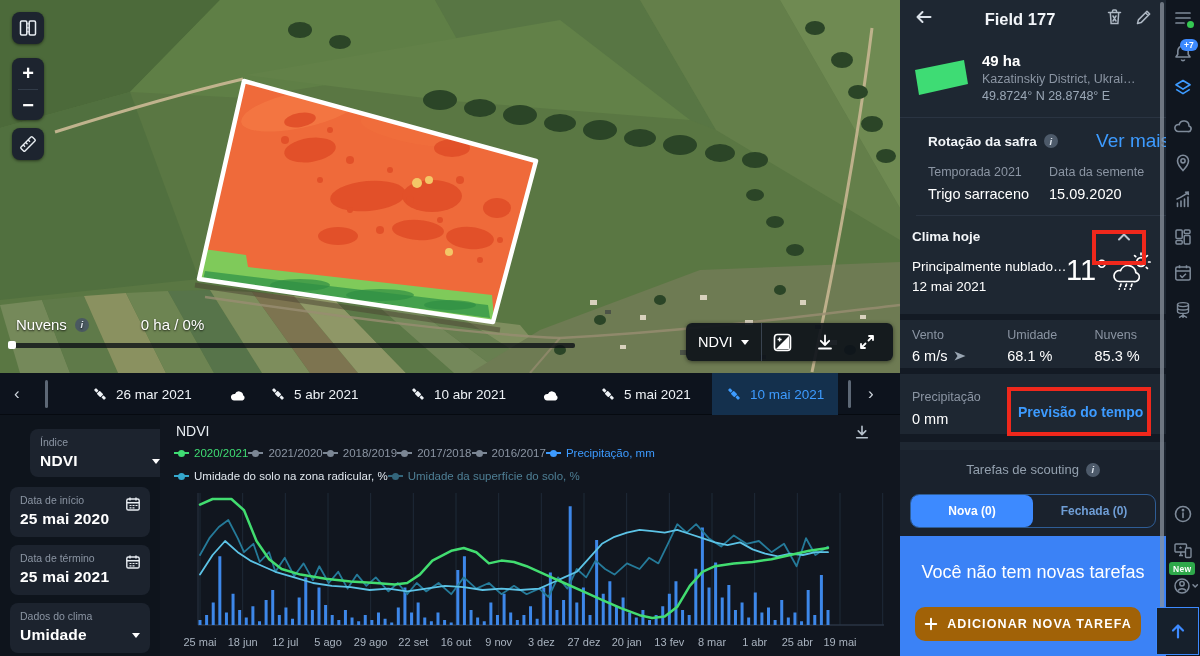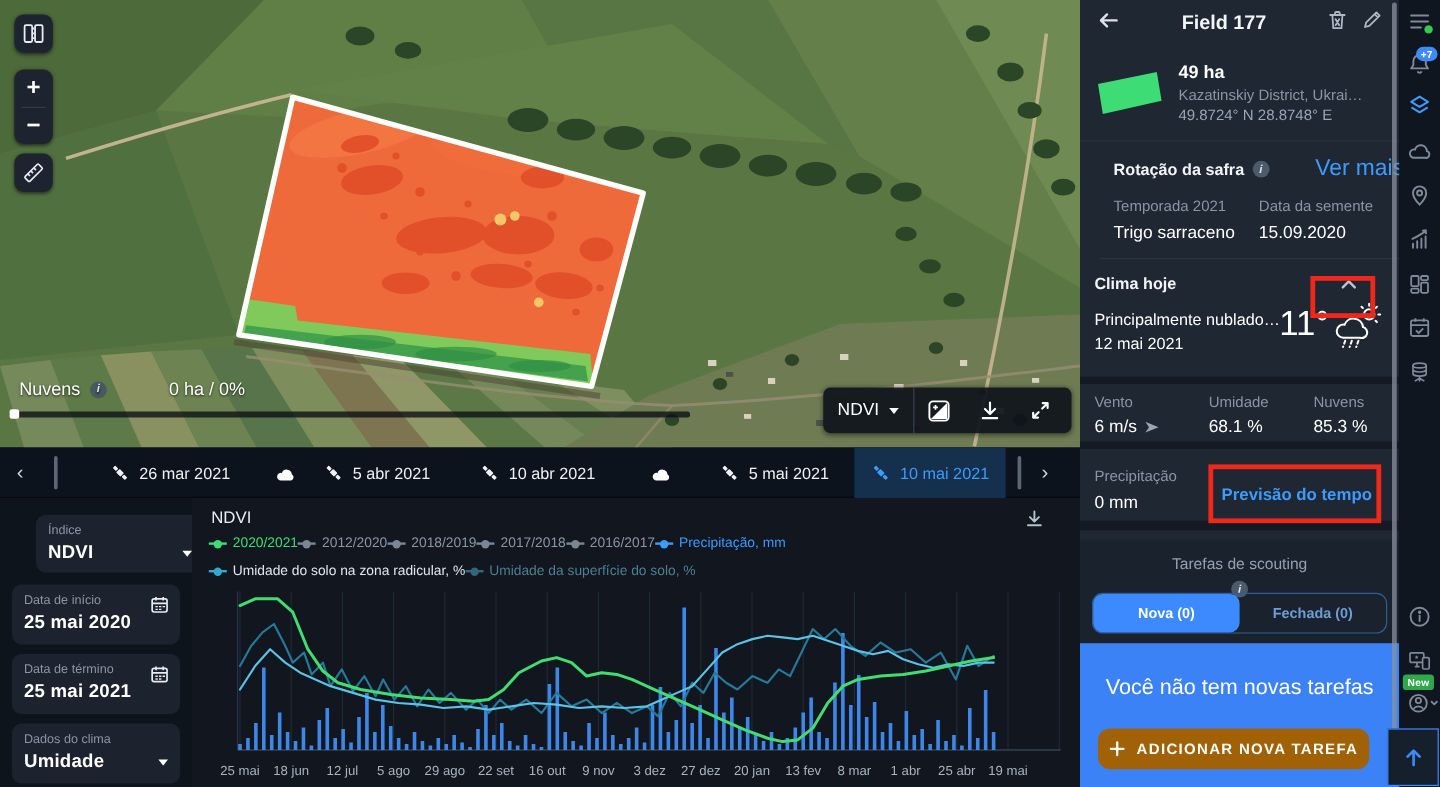--- a/index.html
+++ b/index.html
@@ -89,21 +89,21 @@
   .p-stats{position:absolute;top:320px;left:0;width:100%;height:54px;border-bottom:6px solid #131a24;display:flex;padding:8px 12px 0 12px;}
   .p-stats .col1{width:96px;}.p-stats .col2{width:88px;}.p-stats .col3{width:60px;}
   .st-lab{font-size:12.5px;color:#8b95a3;margin-bottom:6px;}
   .st-val{font-size:14.5px;color:#fff;display:flex;align-items:center;gap:6px;}
   .p-precip{position:absolute;top:380px;left:0;width:100%;height:62px;border-bottom:8px solid #131a24;}
   .p-precip .st-lab{position:absolute;left:12px;top:10px;}
   .p-precip .st-val{position:absolute;left:12px;top:31px;}
   .forecast{position:absolute;left:118px;top:24px;font-size:14px;font-weight:bold;color:#3d9bff;cursor:pointer;}
   .p-tasks{position:absolute;top:450px;left:0;width:100%;height:206px;background:#1a222d;}
   .t-head{position:absolute;top:12px;left:0;width:100%;display:flex;justify-content:center;align-items:center;gap:7px;
-          font-size:13px;color:#93a0ae;flex-direction:column;}
+          font-size:13px;color:#93a0ae;}
   .tabs{position:absolute;left:10px;top:44px;width:246px;height:34px;display:flex;border:1px solid #2e5d96;border-radius:9px;}
   .tab{flex:1;display:flex;align-items:center;justify-content:center;font-size:12px;font-weight:bold;cursor:pointer;}
   .tab.active{background:#3d8aff;color:#fff;border-radius:8px;}
   .tab.inactive{color:#6f9ed6;}
   .t-empty{position:absolute;top:86px;left:0;width:100%;height:120px;background:#3b82f6;}
   .t-msg{margin-top:26px;text-align:center;font-size:18px;color:#fff;}
   .add-btn{position:absolute;left:15px;top:157px;width:226px;height:34px;background:#a16207;border-radius:10px;
            display:flex;align-items:center;justify-content:center;gap:9px;color:#fff;font-size:12.5px;
            font-weight:bold;letter-spacing:1.1px;cursor:pointer;}
 
@@ -335,21 +335,21 @@
       <svg width="16" height="16" viewBox="-1.5 -1.5 18 18" fill="currentColor">
         <g transform="rotate(45 7.5 7.5)">
             <rect x="-0.5" y="5.9" width="4.2" height="3.2" rx="0.7"></rect>
             <rect x="4.6" y="5.1" width="5.8" height="4.8" rx="0.9"></rect>
             <rect x="11.3" y="5.9" width="4.2" height="3.2" rx="0.7"></rect>
           </g>
       </svg>
       <span>5 abr 2021</span>
     </div>
 
-    <div class="tl-item" style="left:400px;">
+    <div class="tl-item" style="left:410px;">
       <svg width="16" height="16" viewBox="-1.5 -1.5 18 18" fill="currentColor">
         <g transform="rotate(45 7.5 7.5)">
             <rect x="-0.5" y="5.9" width="4.2" height="3.2" rx="0.7"></rect>
             <rect x="4.6" y="5.1" width="5.8" height="4.8" rx="0.9"></rect>
             <rect x="11.3" y="5.9" width="4.2" height="3.2" rx="0.7"></rect>
           </g>
       </svg>
       <span>10 abr 2021</span>
     </div>
 
@@ -435,21 +435,21 @@
         <path d="M9 2.5v9 M4.8 7.8 L9 12 l4.2 -4.2 M3 15.5h12"></path>
       </svg>
     </div>
     <div class="legend" style="top:32px;">
       <span class="lg-item">
         <i class="lg-mark" style="color: rgb(63, 220, 115);"></i>
         <span style="color: rgb(63, 220, 115);">2020/2021</span>
       </span>
       <span class="lg-item">
         <i class="lg-mark" style="color: rgb(123, 134, 148);"></i>
-        <span style="color: rgb(139, 149, 163);">2012/2020</span>
+        <span style="color: rgb(139, 149, 163);">2021/2020</span>
       </span>
       <span class="lg-item">
         <i class="lg-mark" style="color: rgb(123, 134, 148);"></i>
         <span style="color: rgb(139, 149, 163);">2018/2019</span>
       </span>
       <span class="lg-item">
         <i class="lg-mark" style="color: rgb(123, 134, 148);"></i>
         <span style="color: rgb(139, 149, 163);">2017/2018</span>
       </span>
       <span class="lg-item">

